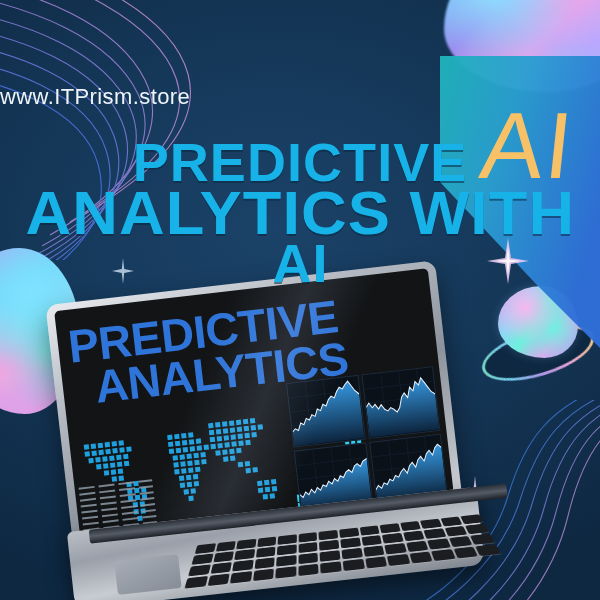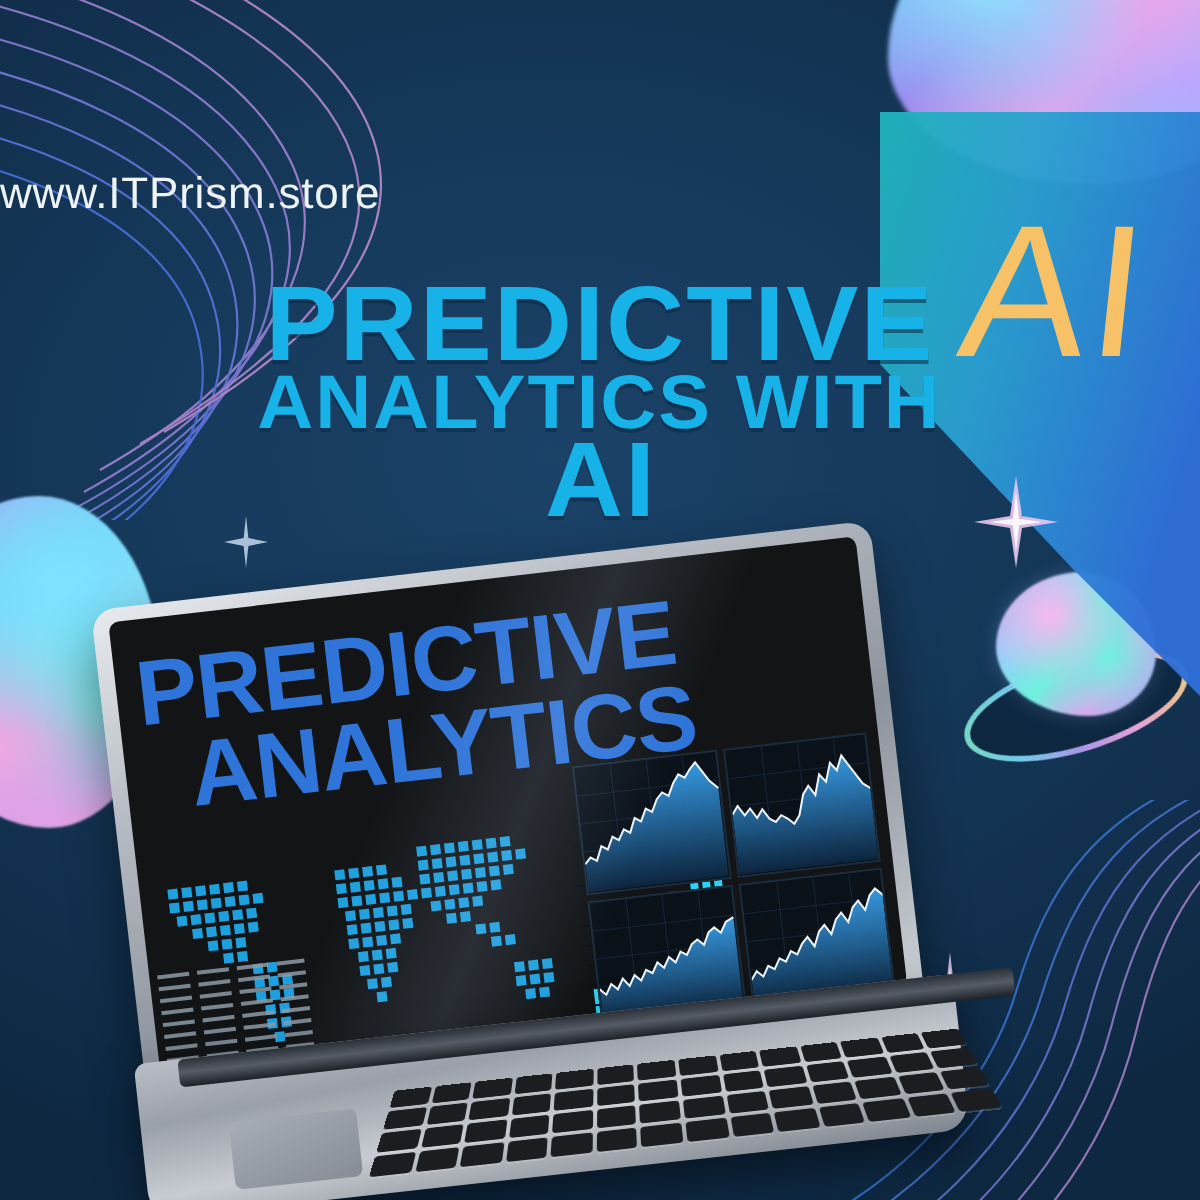--- a/index.html
+++ b/index.html
@@ -83,21 +83,21 @@
     position:absolute;top:138px;left:0;width:600px;text-align:center;
     line-height:.95;z-index:3;
   }
   .hl-line{
     display:block;color:#17b3e8;
     font-family:"Liberation Sans", sans-serif;
     font-weight:700;letter-spacing:1px;
     text-shadow:0 2px 0 rgba(7,40,66,.55);
   }
   .hl-1{font-size:53px;}
-  .hl-2{font-size:38px;margin-top:-4px;}
+  .hl-2{font-size:62px;margin-top:-4px;}
   .hl-3{font-size:53px;margin-top:-4px;}
   .hl-line span{
     display:inline-block;
     
     transform:scaleX(1.02);
   }
 
   
   .laptop{position:absolute;left:44px;top:276px;width:460px;height:324px;}
   .lid{

